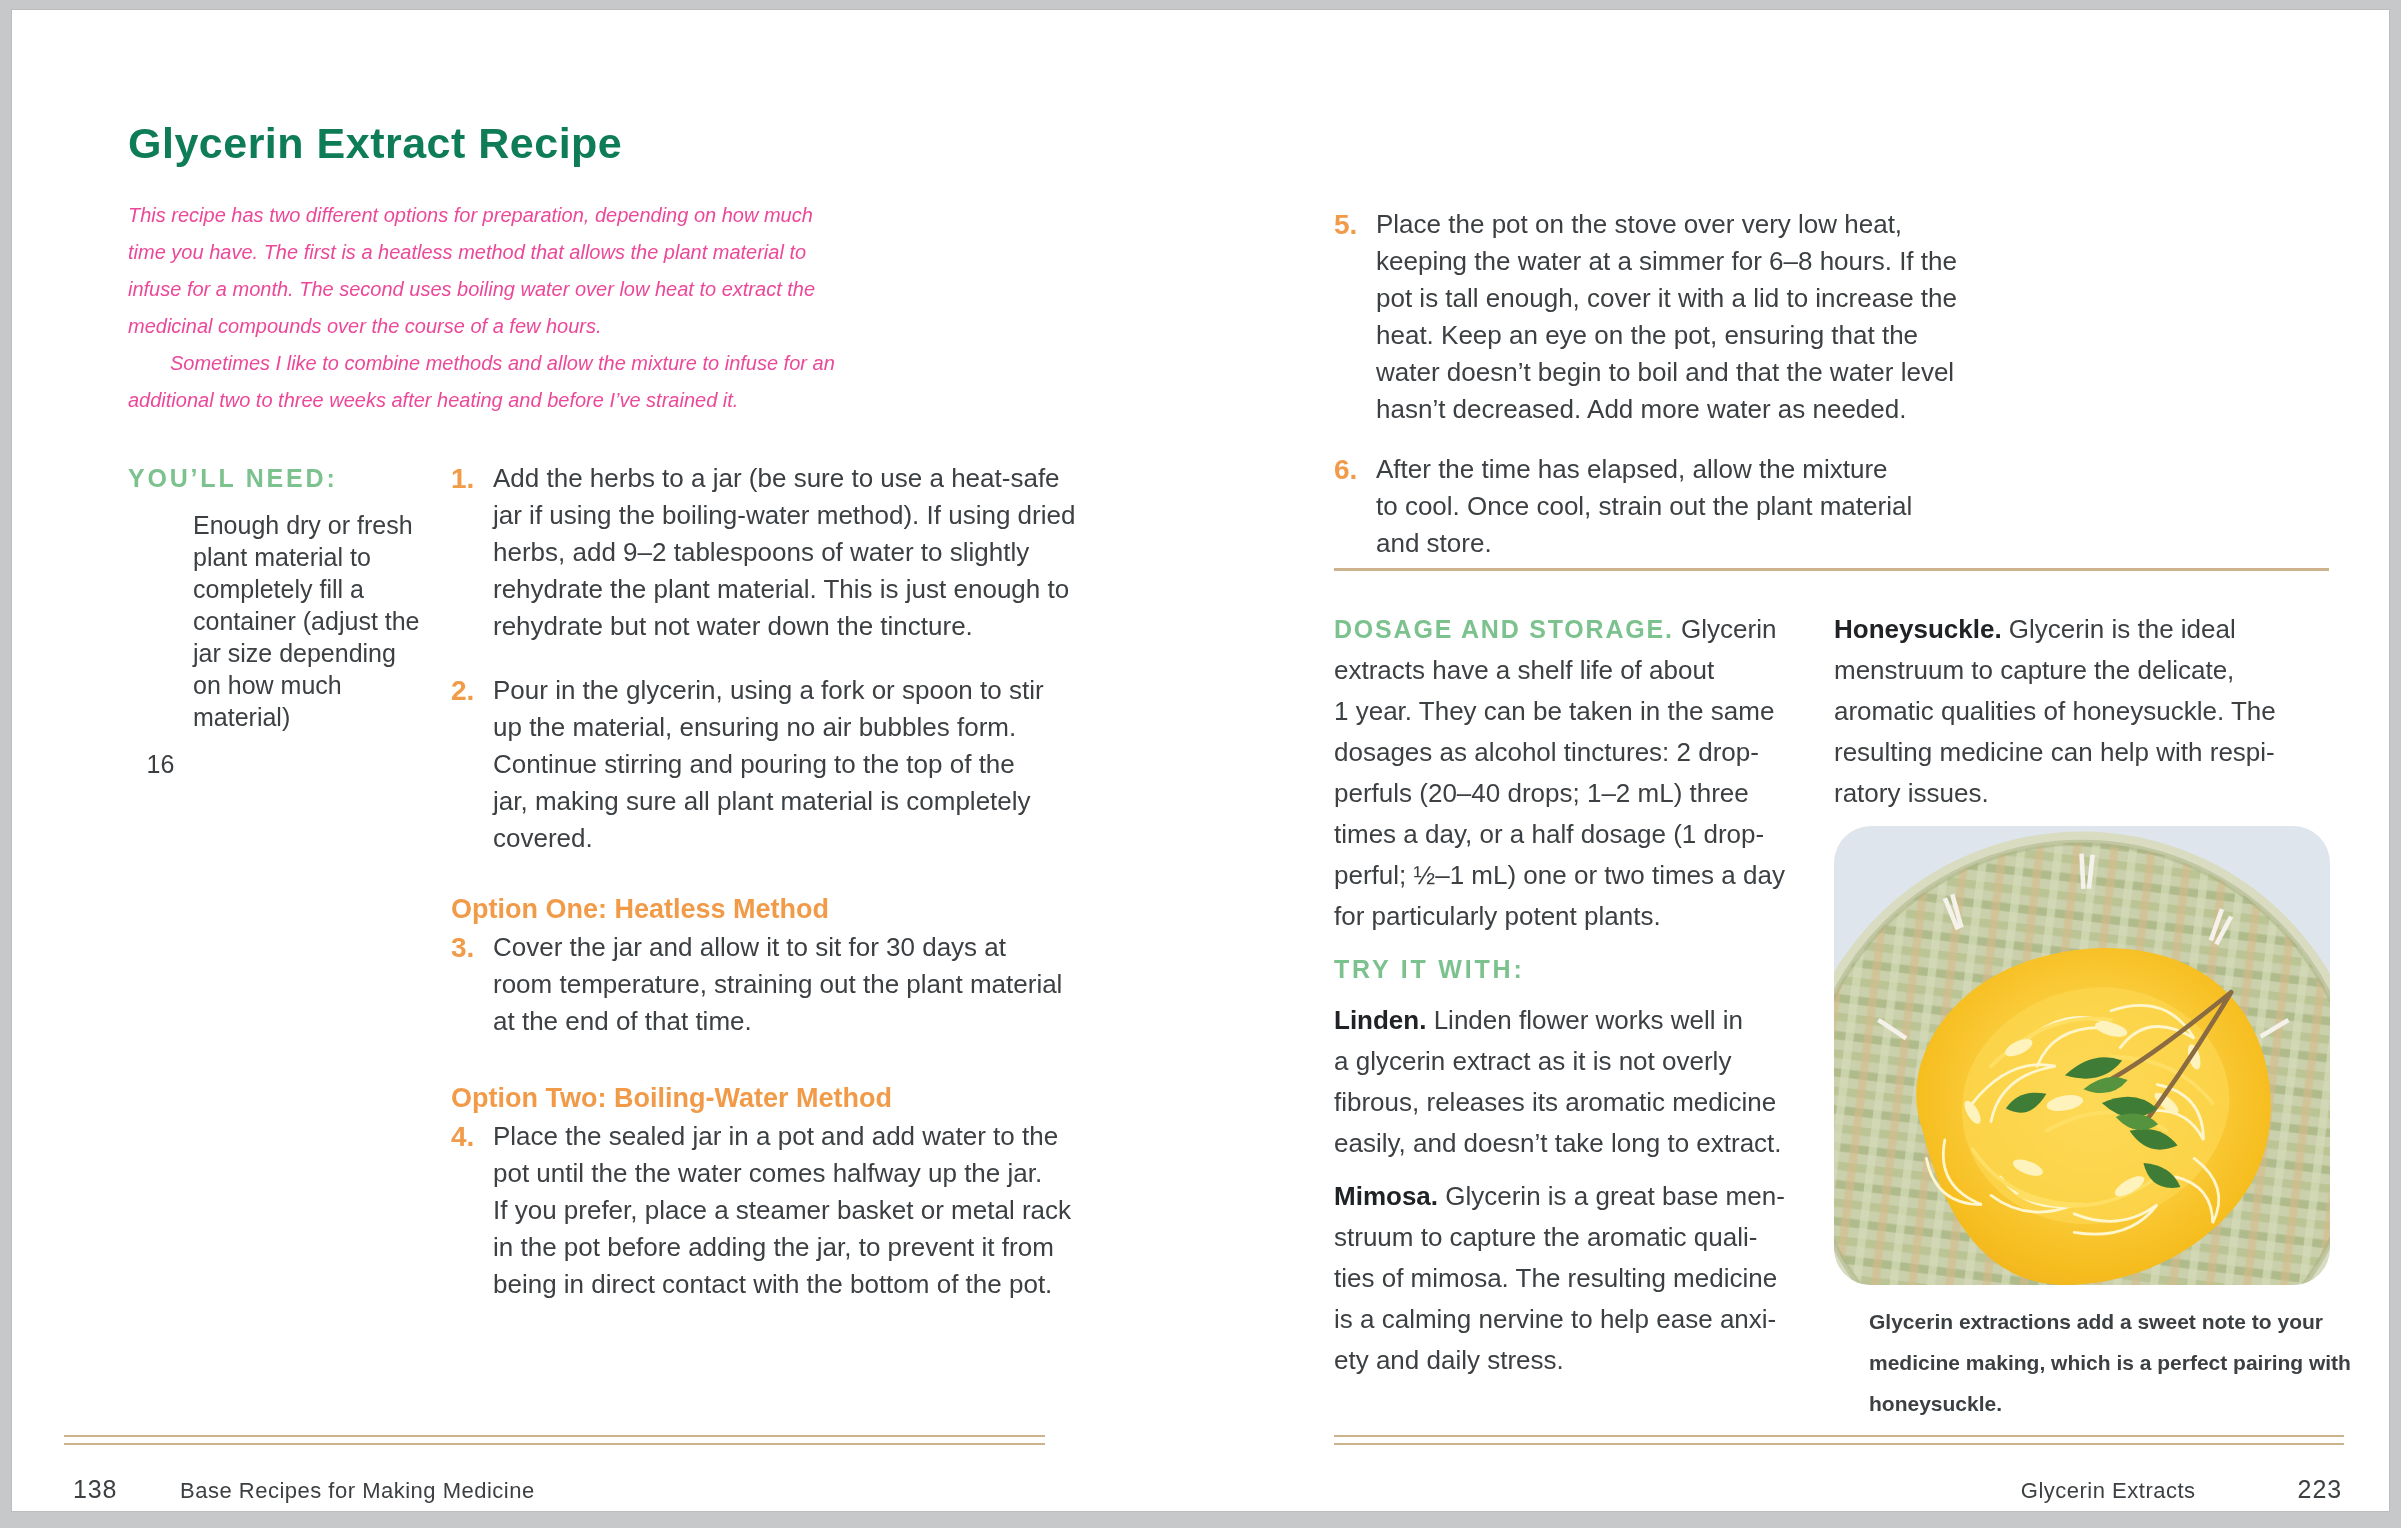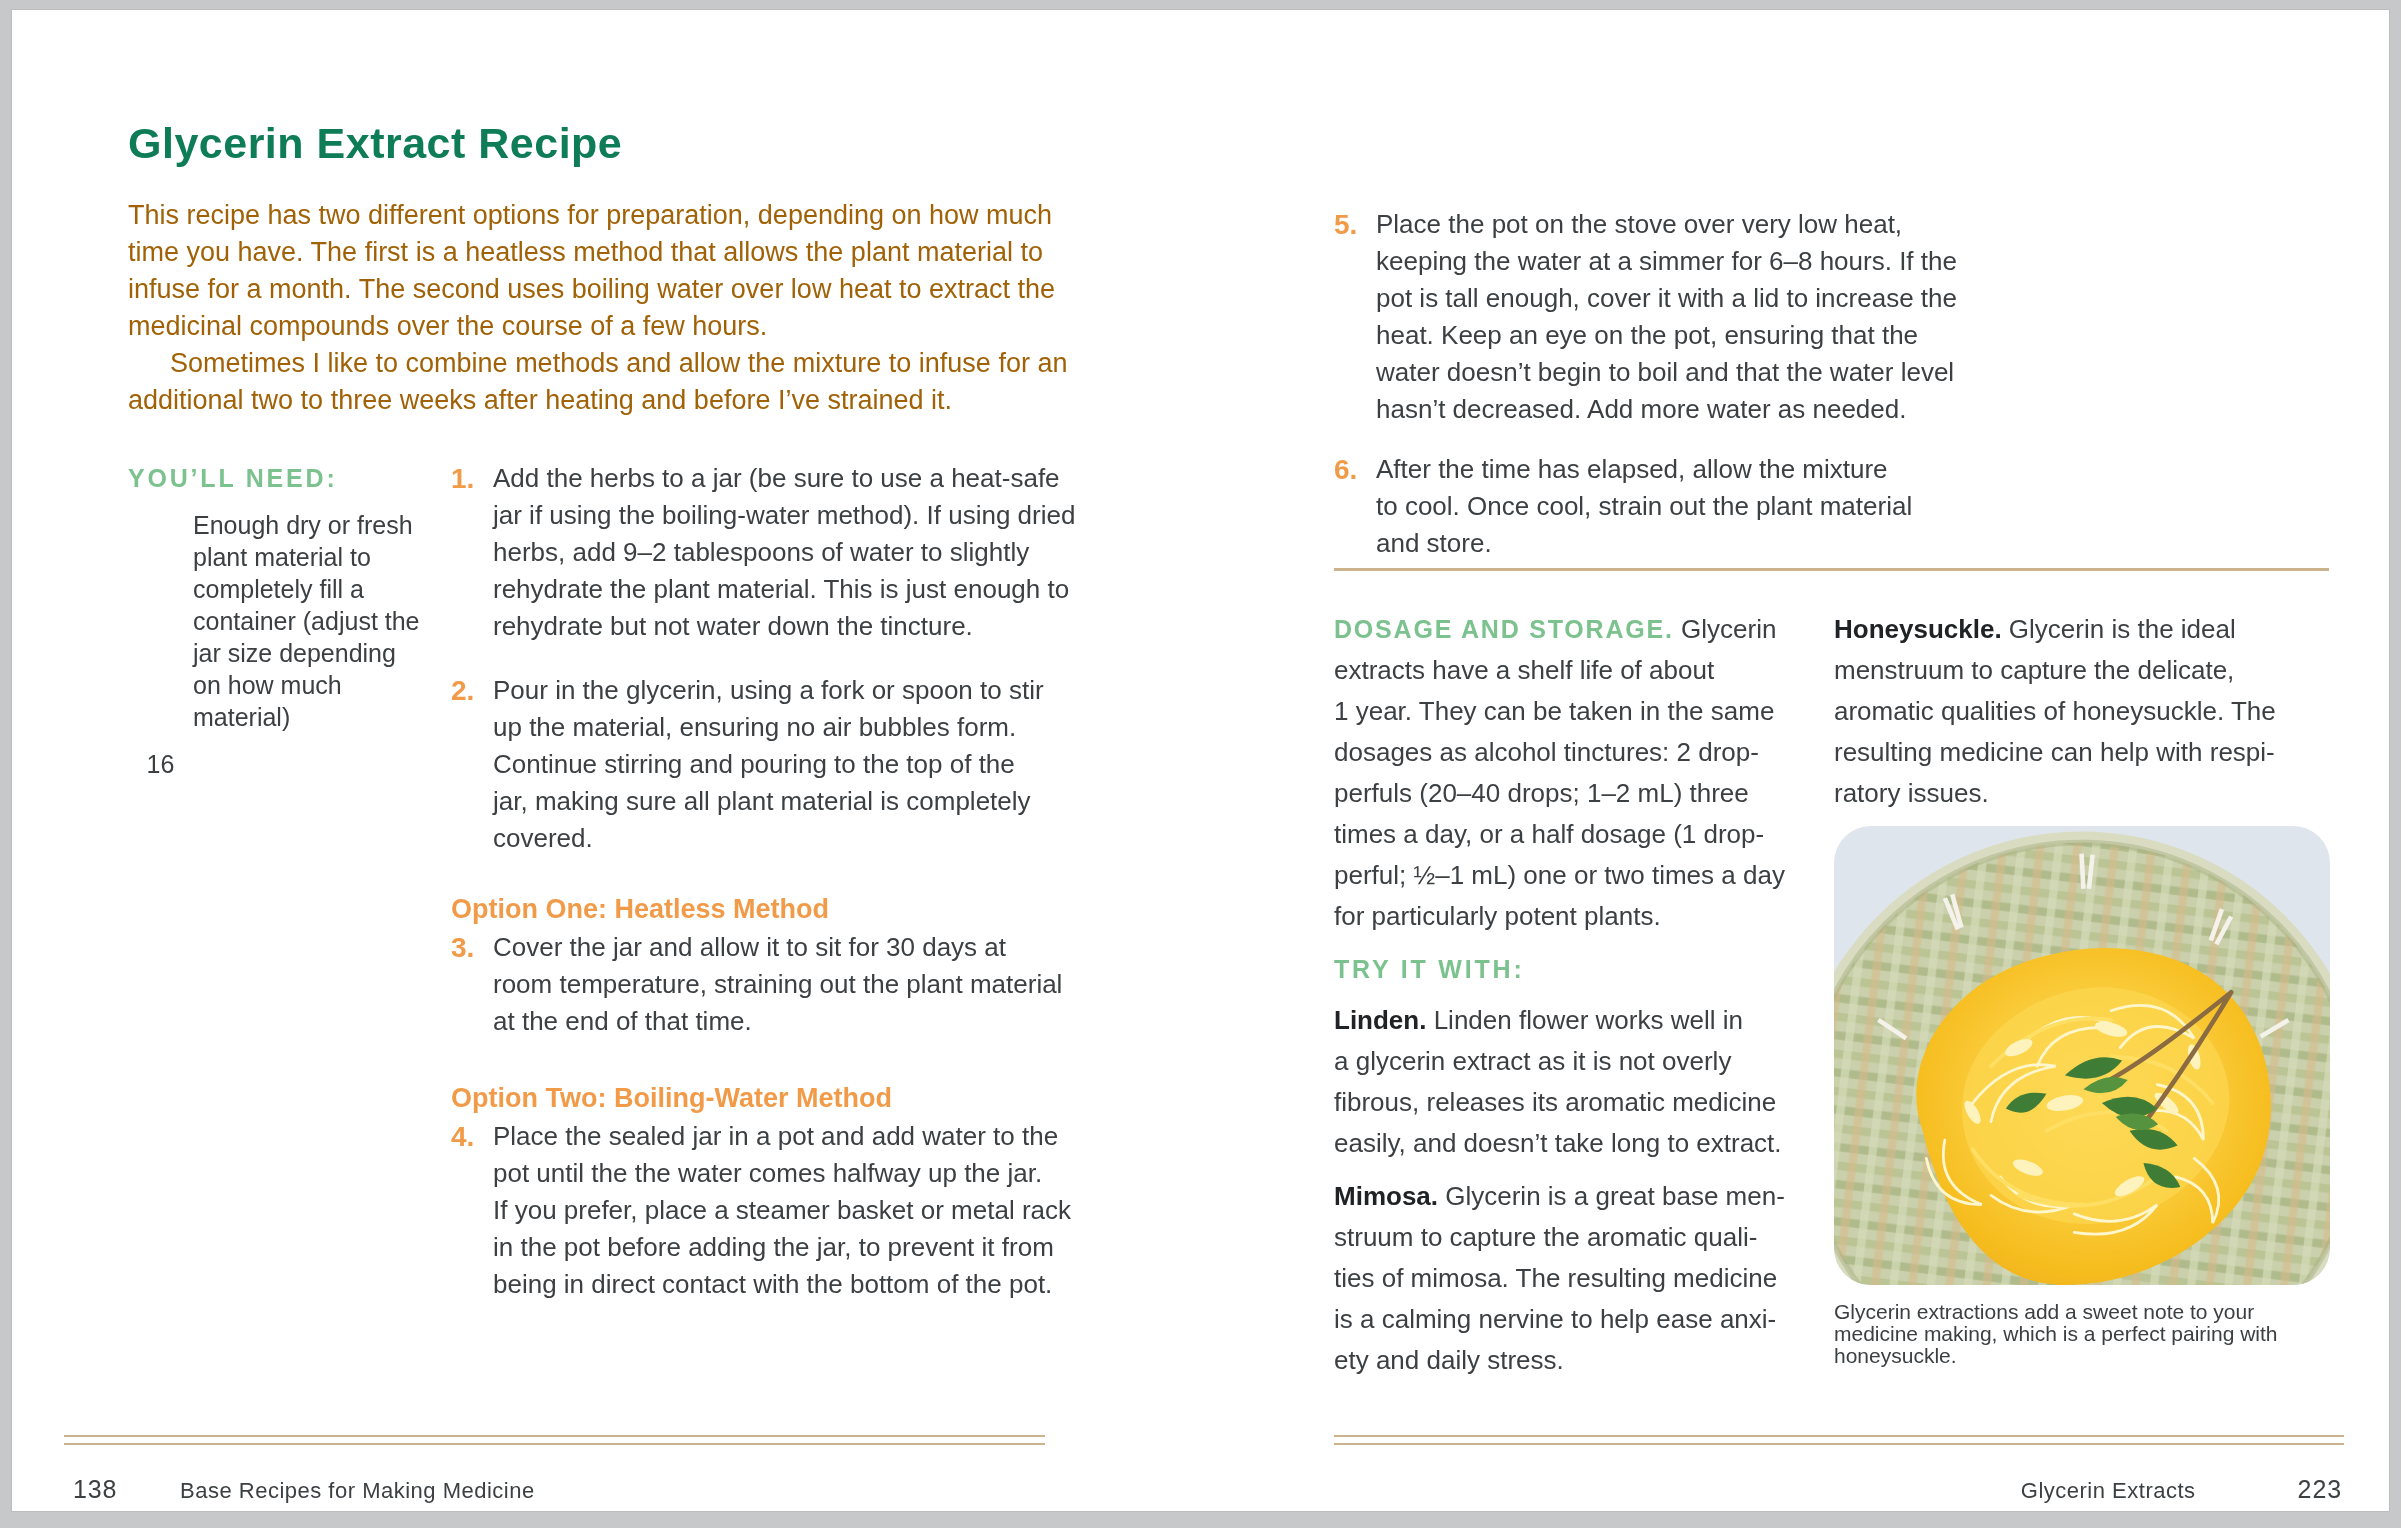--- a/index.html
+++ b/index.html
@@ -17,21 +17,21 @@
   .abs{position:absolute;}
   .pre{white-space:pre;}
   
   .title{
     left:116px;top:109px;
     font-size:43px;font-weight:800;letter-spacing:0.5px;
     color:#0d7c57;
   }
   .intro{
     left:116px;top:187px;width:961px;
-    font-size:27px;line-height:37px;color:#a16207;
+    font-size:20px;line-height:37px;font-style:italic;color:#ec4899;
   }
   .intro .p2{text-indent:42px;}
   .kicker{
     font-size:25px;font-weight:800;letter-spacing:2.8px;color:#7cc28e;
   }
   .youll-need{left:116px;top:454px;}
   .ingredients{left:116px;top:499px;width:323px;font-size:25px;line-height:32px;}
   .ing-item{position:relative;padding-left:65px;margin-bottom:14.8px;}
   .ing-qty{position:absolute;left:18.5px;top:0;}
   .step{width:647px;font-size:26px;line-height:37px;}
@@ -43,21 +43,21 @@
   .opt-head{
     font-size:27px;font-weight:700;color:#f19a48;
   }
   
   .rule{
     height:2.8px;background:#cdb38d;
   }
   .body-col{font-size:26px;line-height:41px;}
   .lead{font-weight:700;color:#202325;}
   .caption{
-    font-size:21px;line-height:22px;font-weight:400;color:#3c4043;
+    font-size:21px;line-height:41px;font-weight:700;color:#3c4043;margin-left:35px;
   }
   .photo{
     left:1822px;top:816px;width:496px;height:459px;
     border-radius:37px;overflow:hidden;
   }
   .photo svg{display:block;}
   
   .foot-line{height:1.8px;background:#cdb38d;}
   .foot-num{font-size:25px;letter-spacing:0.9px;}
   .foot-sec{font-size:22px;letter-spacing:0.5px;}

